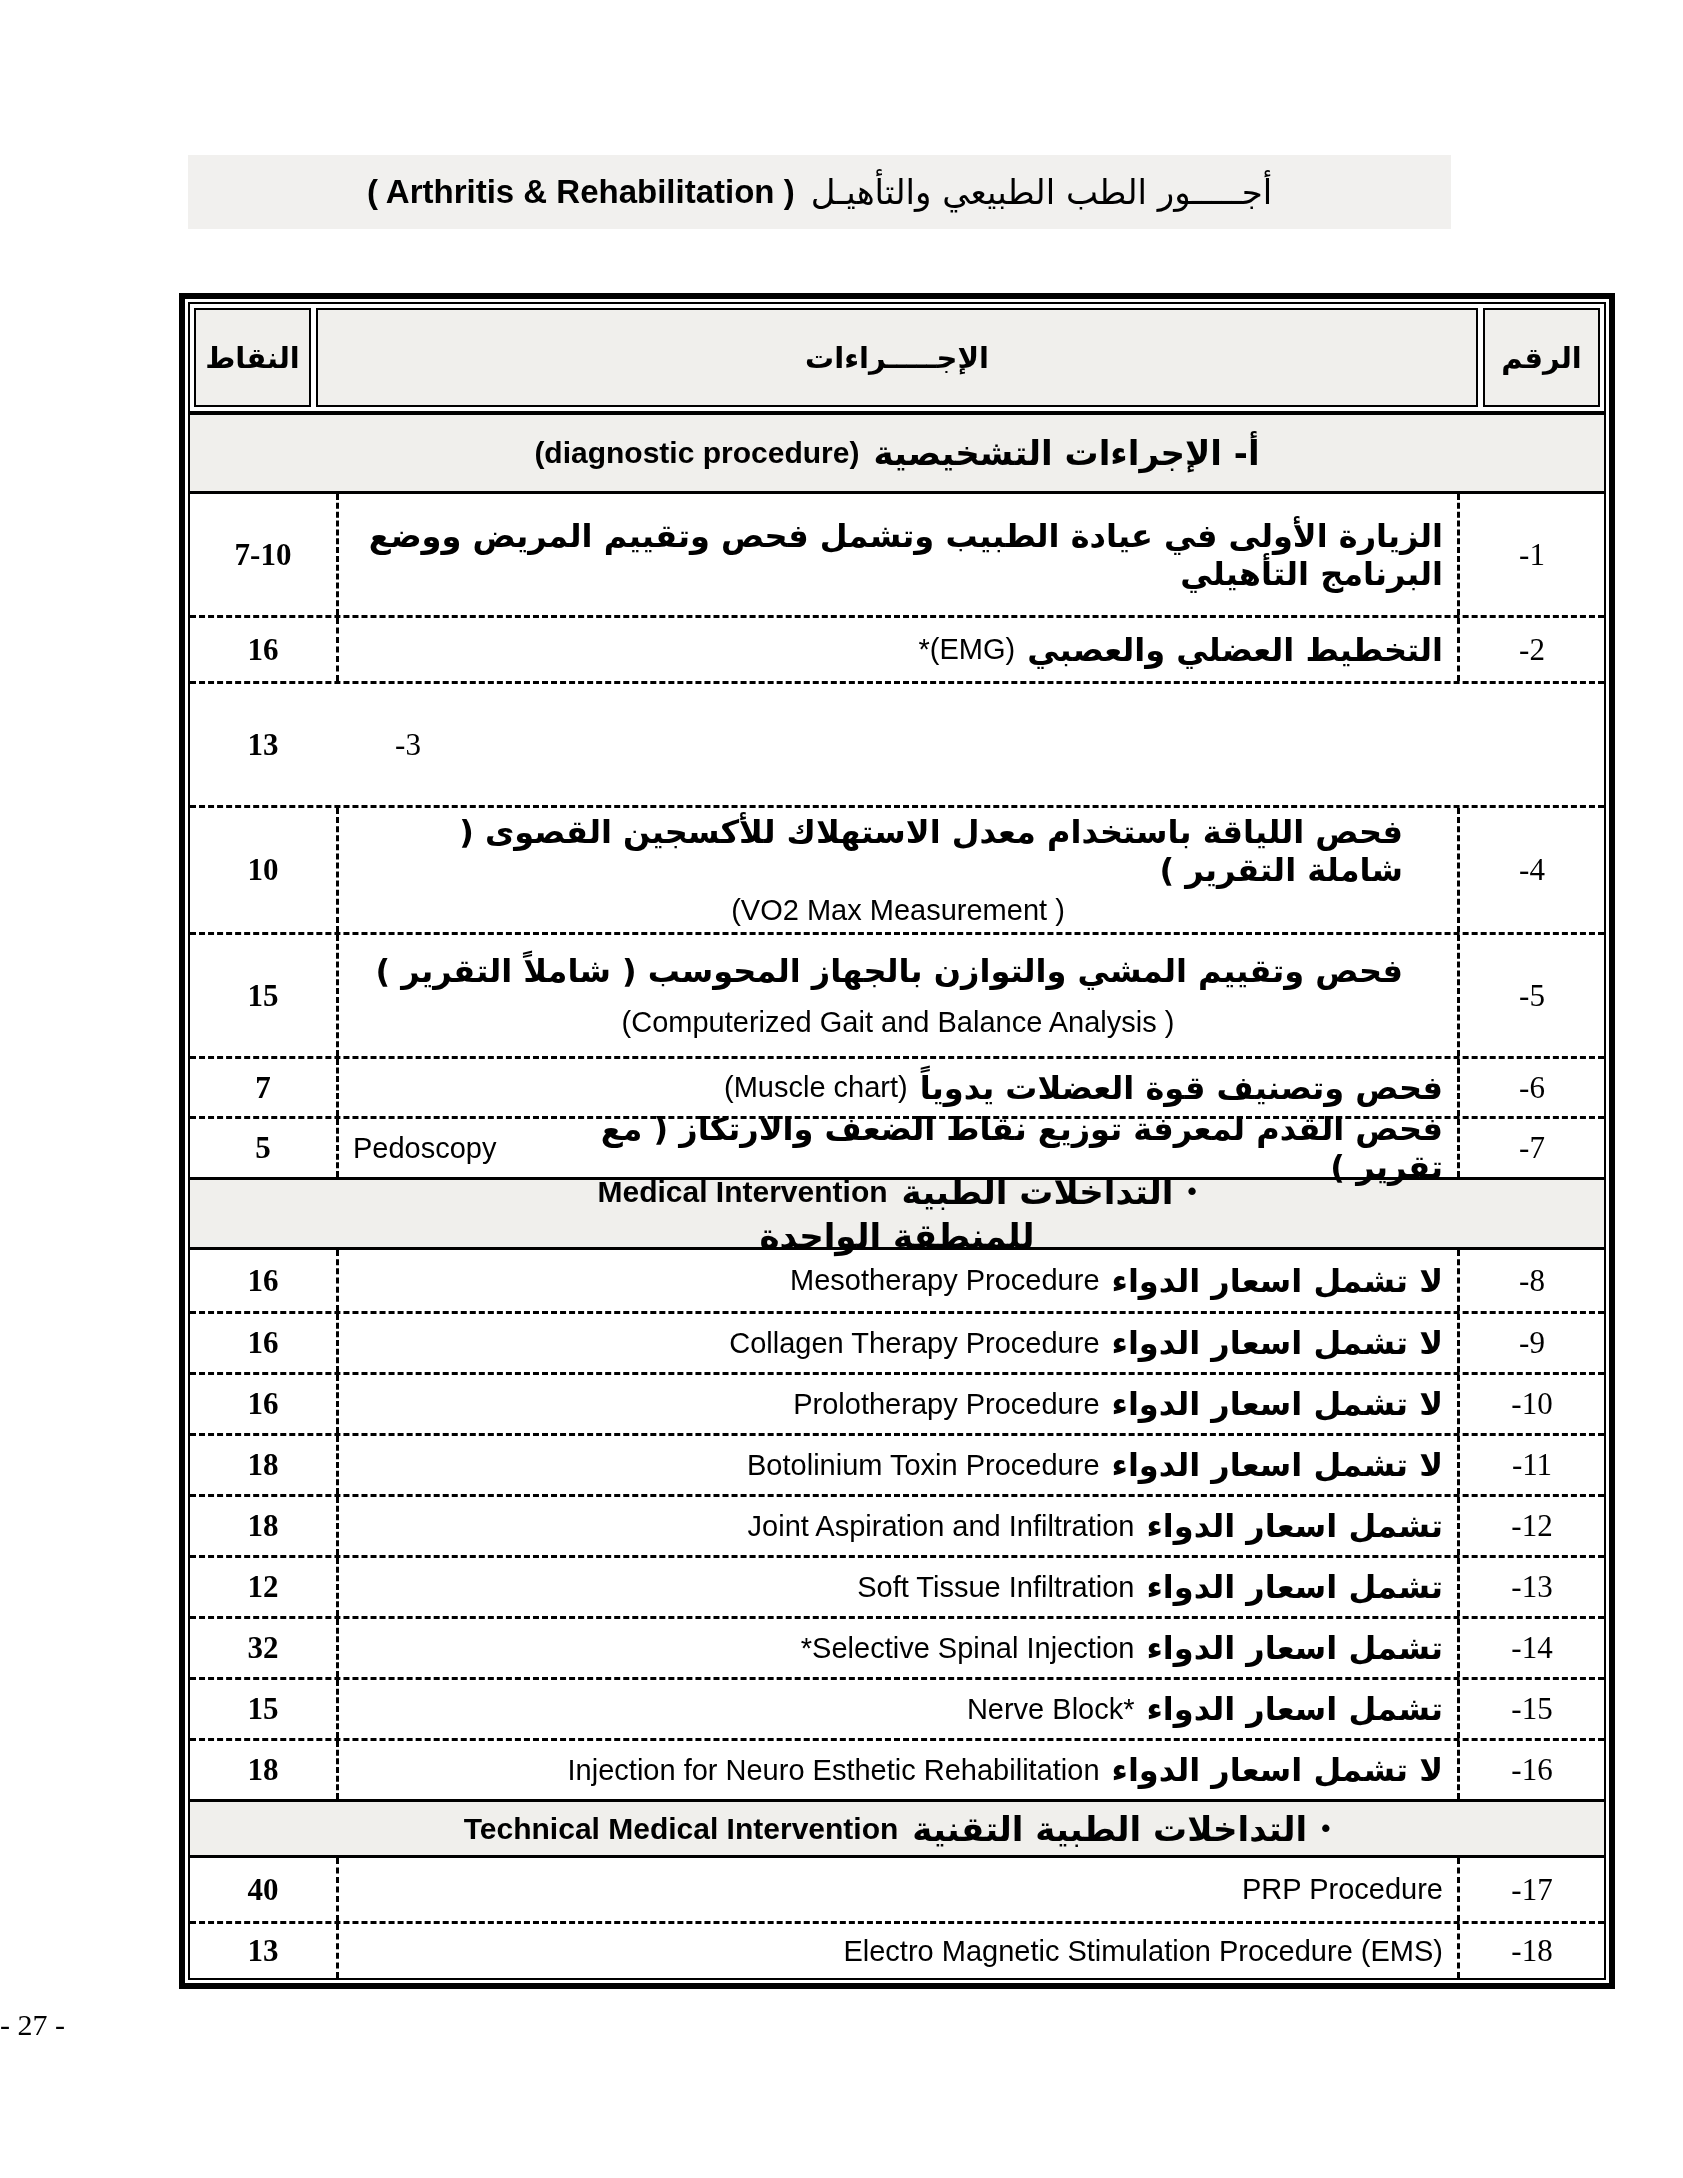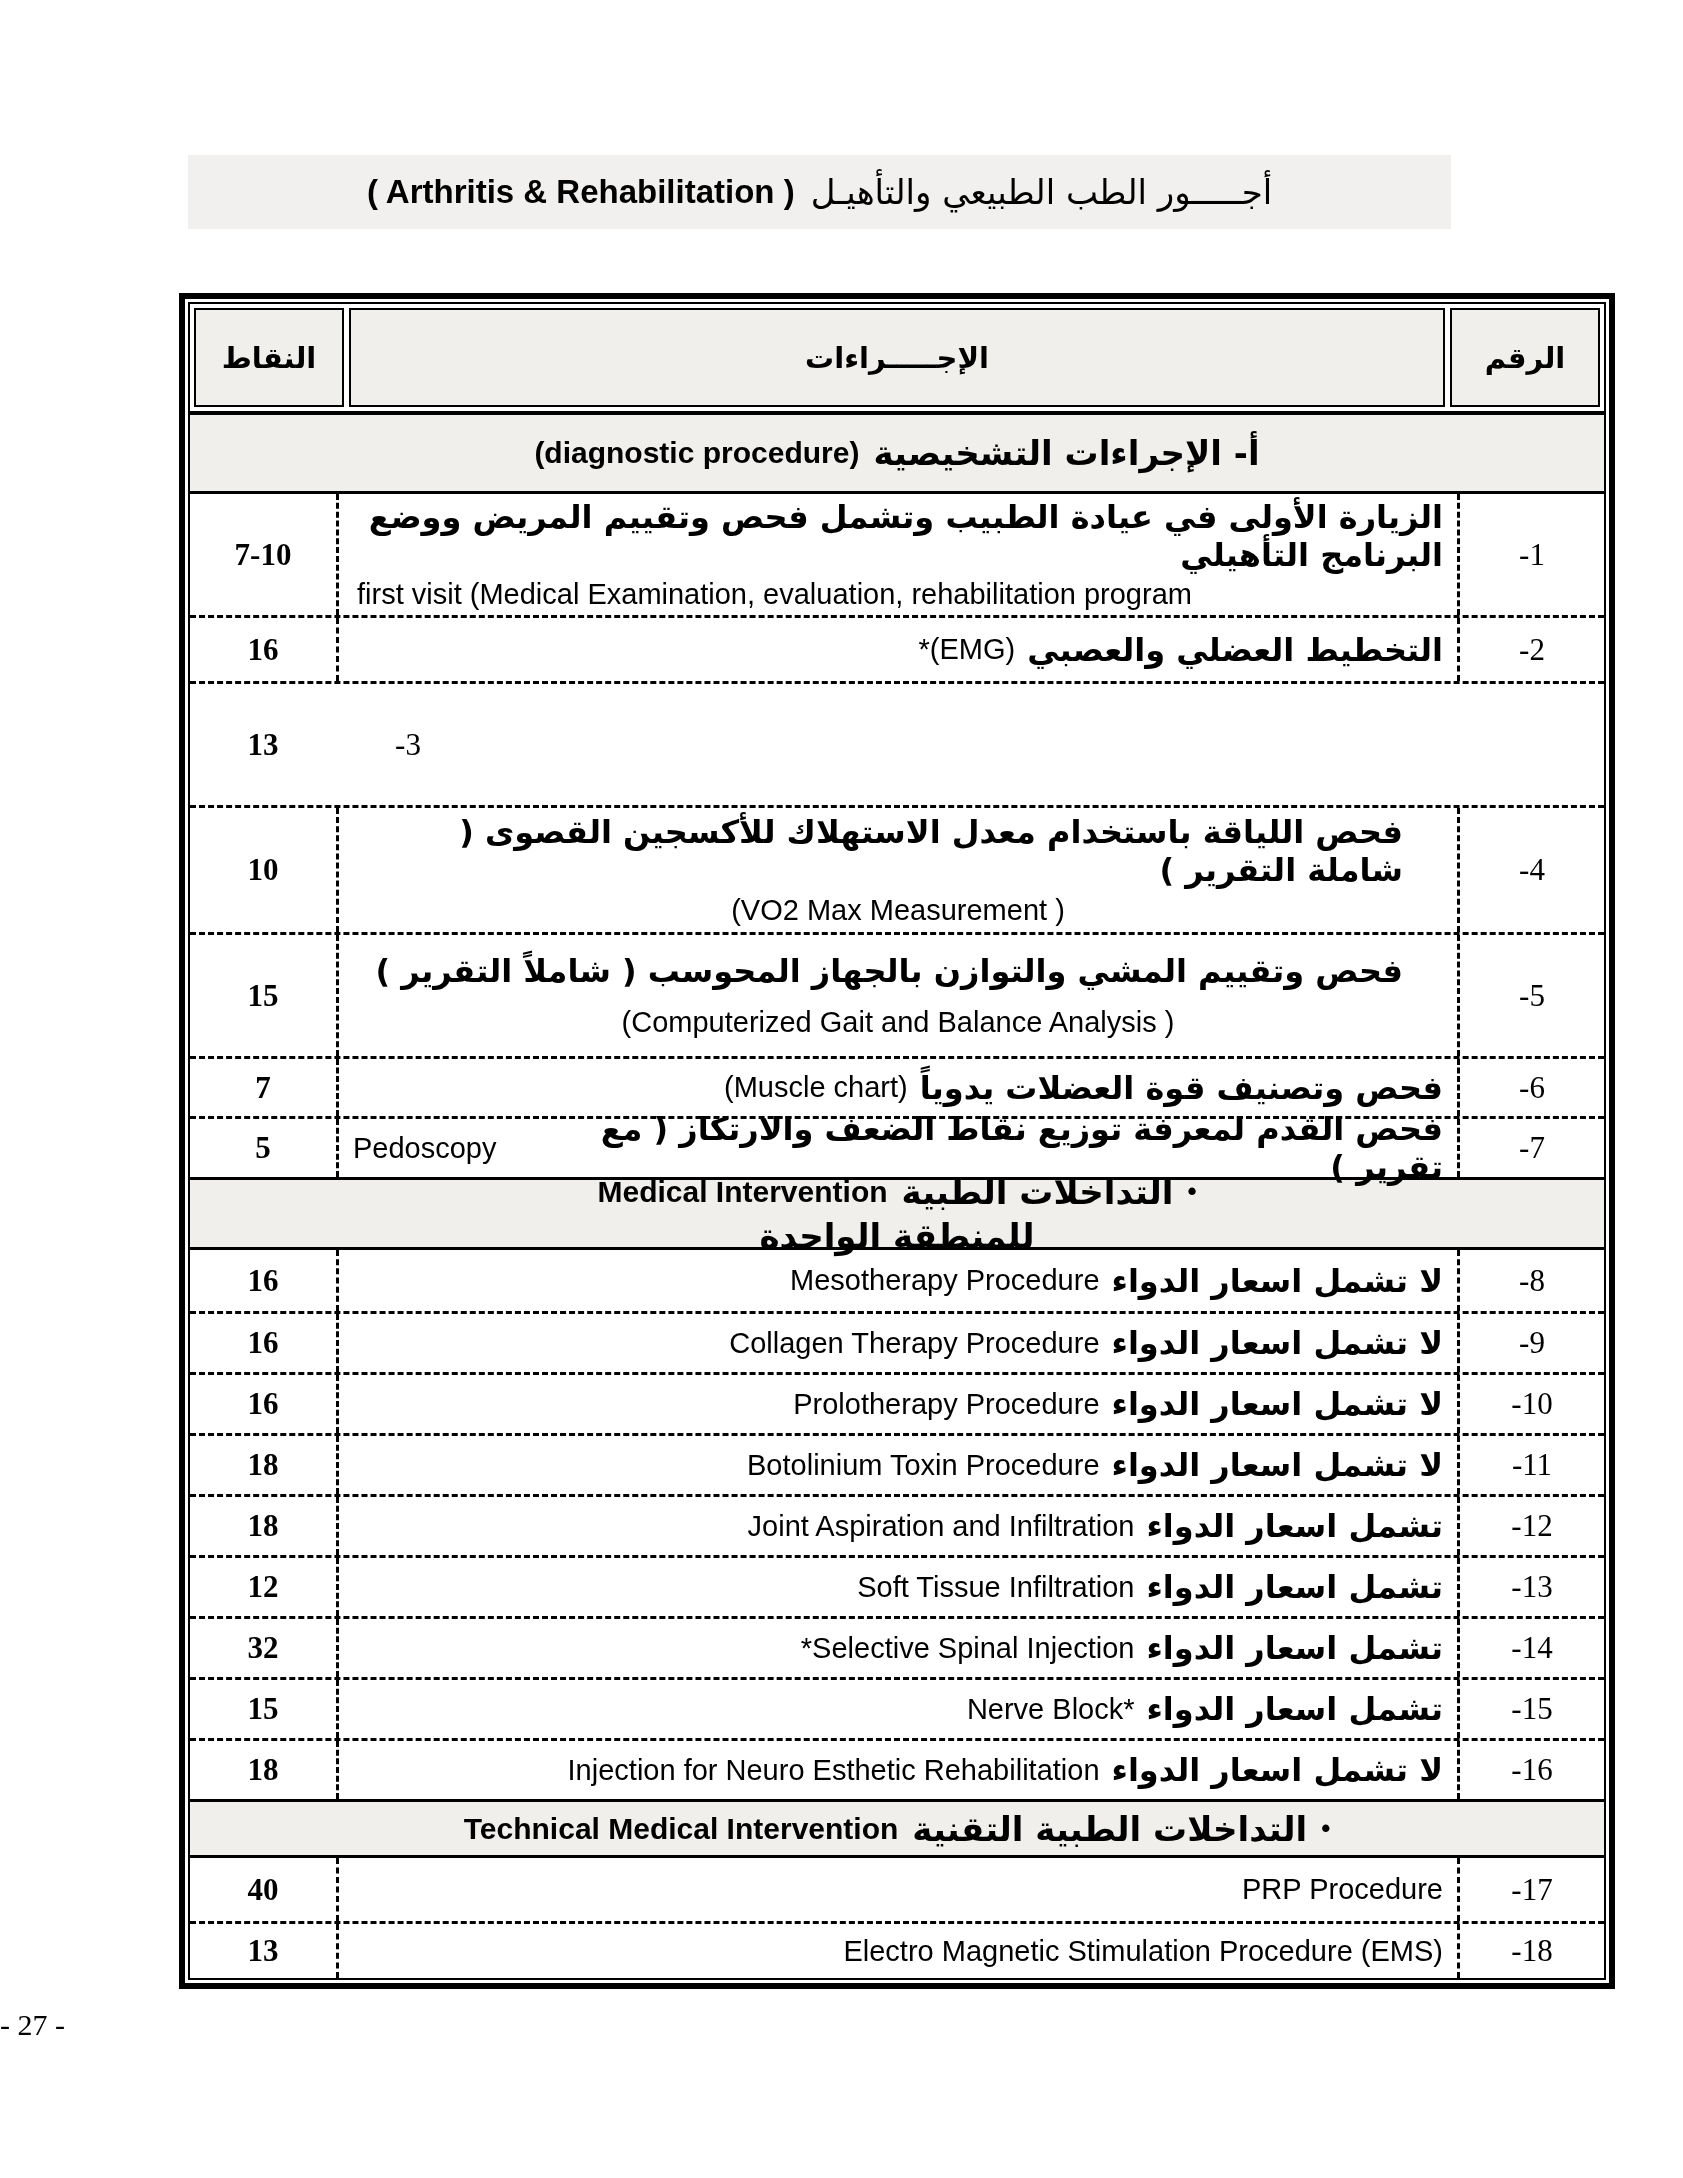--- a/index.html
+++ b/index.html
@@ -21,21 +21,21 @@
   .fees-table {
     position:absolute; left:188px; top:302px; width:1418px; box-sizing:border-box;
     border:2px solid #000; outline:6px solid #000; outline-offset:3px; background:#fff;
   }
 
   
   .thead { display:flex; height:111px; box-sizing:border-box; padding:4px; gap:5px;
            border-bottom:4px solid #000; background:#fff; }
   .hcell { border:2px solid #000; background:#f0efec; display:flex; align-items:center;
            justify-content:center; box-sizing:border-box; }
-  .hc-side { width:150px; }
+  .hc-side { width:117px; }
   .hc-proc { flex:1; }
   .h-ar { font-family:"DejaVu Sans",sans-serif; font-weight:bold; font-size:29px; }
 
   
   .sec { background:#f0efec; display:flex; flex-direction:column; align-items:center;
          justify-content:center; box-sizing:border-box; gap:4px; }
   .sec-bb { border-bottom:3px solid #000; }
   .sec-tb { border-top:3px solid #000; border-bottom:3px solid #000; }
   .secline { display:flex; direction:rtl; align-items:center; justify-content:center; gap:14px; white-space:nowrap; }
   .sec-ar { font-family:"DejaVu Sans",sans-serif; font-weight:bold; font-size:34px; }
@@ -93,21 +93,20 @@
       <span class="sec-en">(diagnostic procedure)</span>
     </div>
   </div>
 
   <div class="trow" style="height:121px">
     <div class="cell c-points">
         <span>7-10</span>
       </div>
     <div class="cell c-proc two">
       <div class="ar line-ar">الزيارة الأولى في عيادة الطبيب وتشمل فحص وتقييم المريض ووضع البرنامج التأهيلي</div>
-      <div class="en line-en-left">first visit (Medical Examination, evaluation, rehabilitation program</div>
     </div>
     <div class="cell c-num">
         <span class="numv">-1</span>
       </div>
   </div>
 
   <div class="trow sep" style="height:66px">
     <div class="cell c-points">
         <span>16</span>
       </div>

